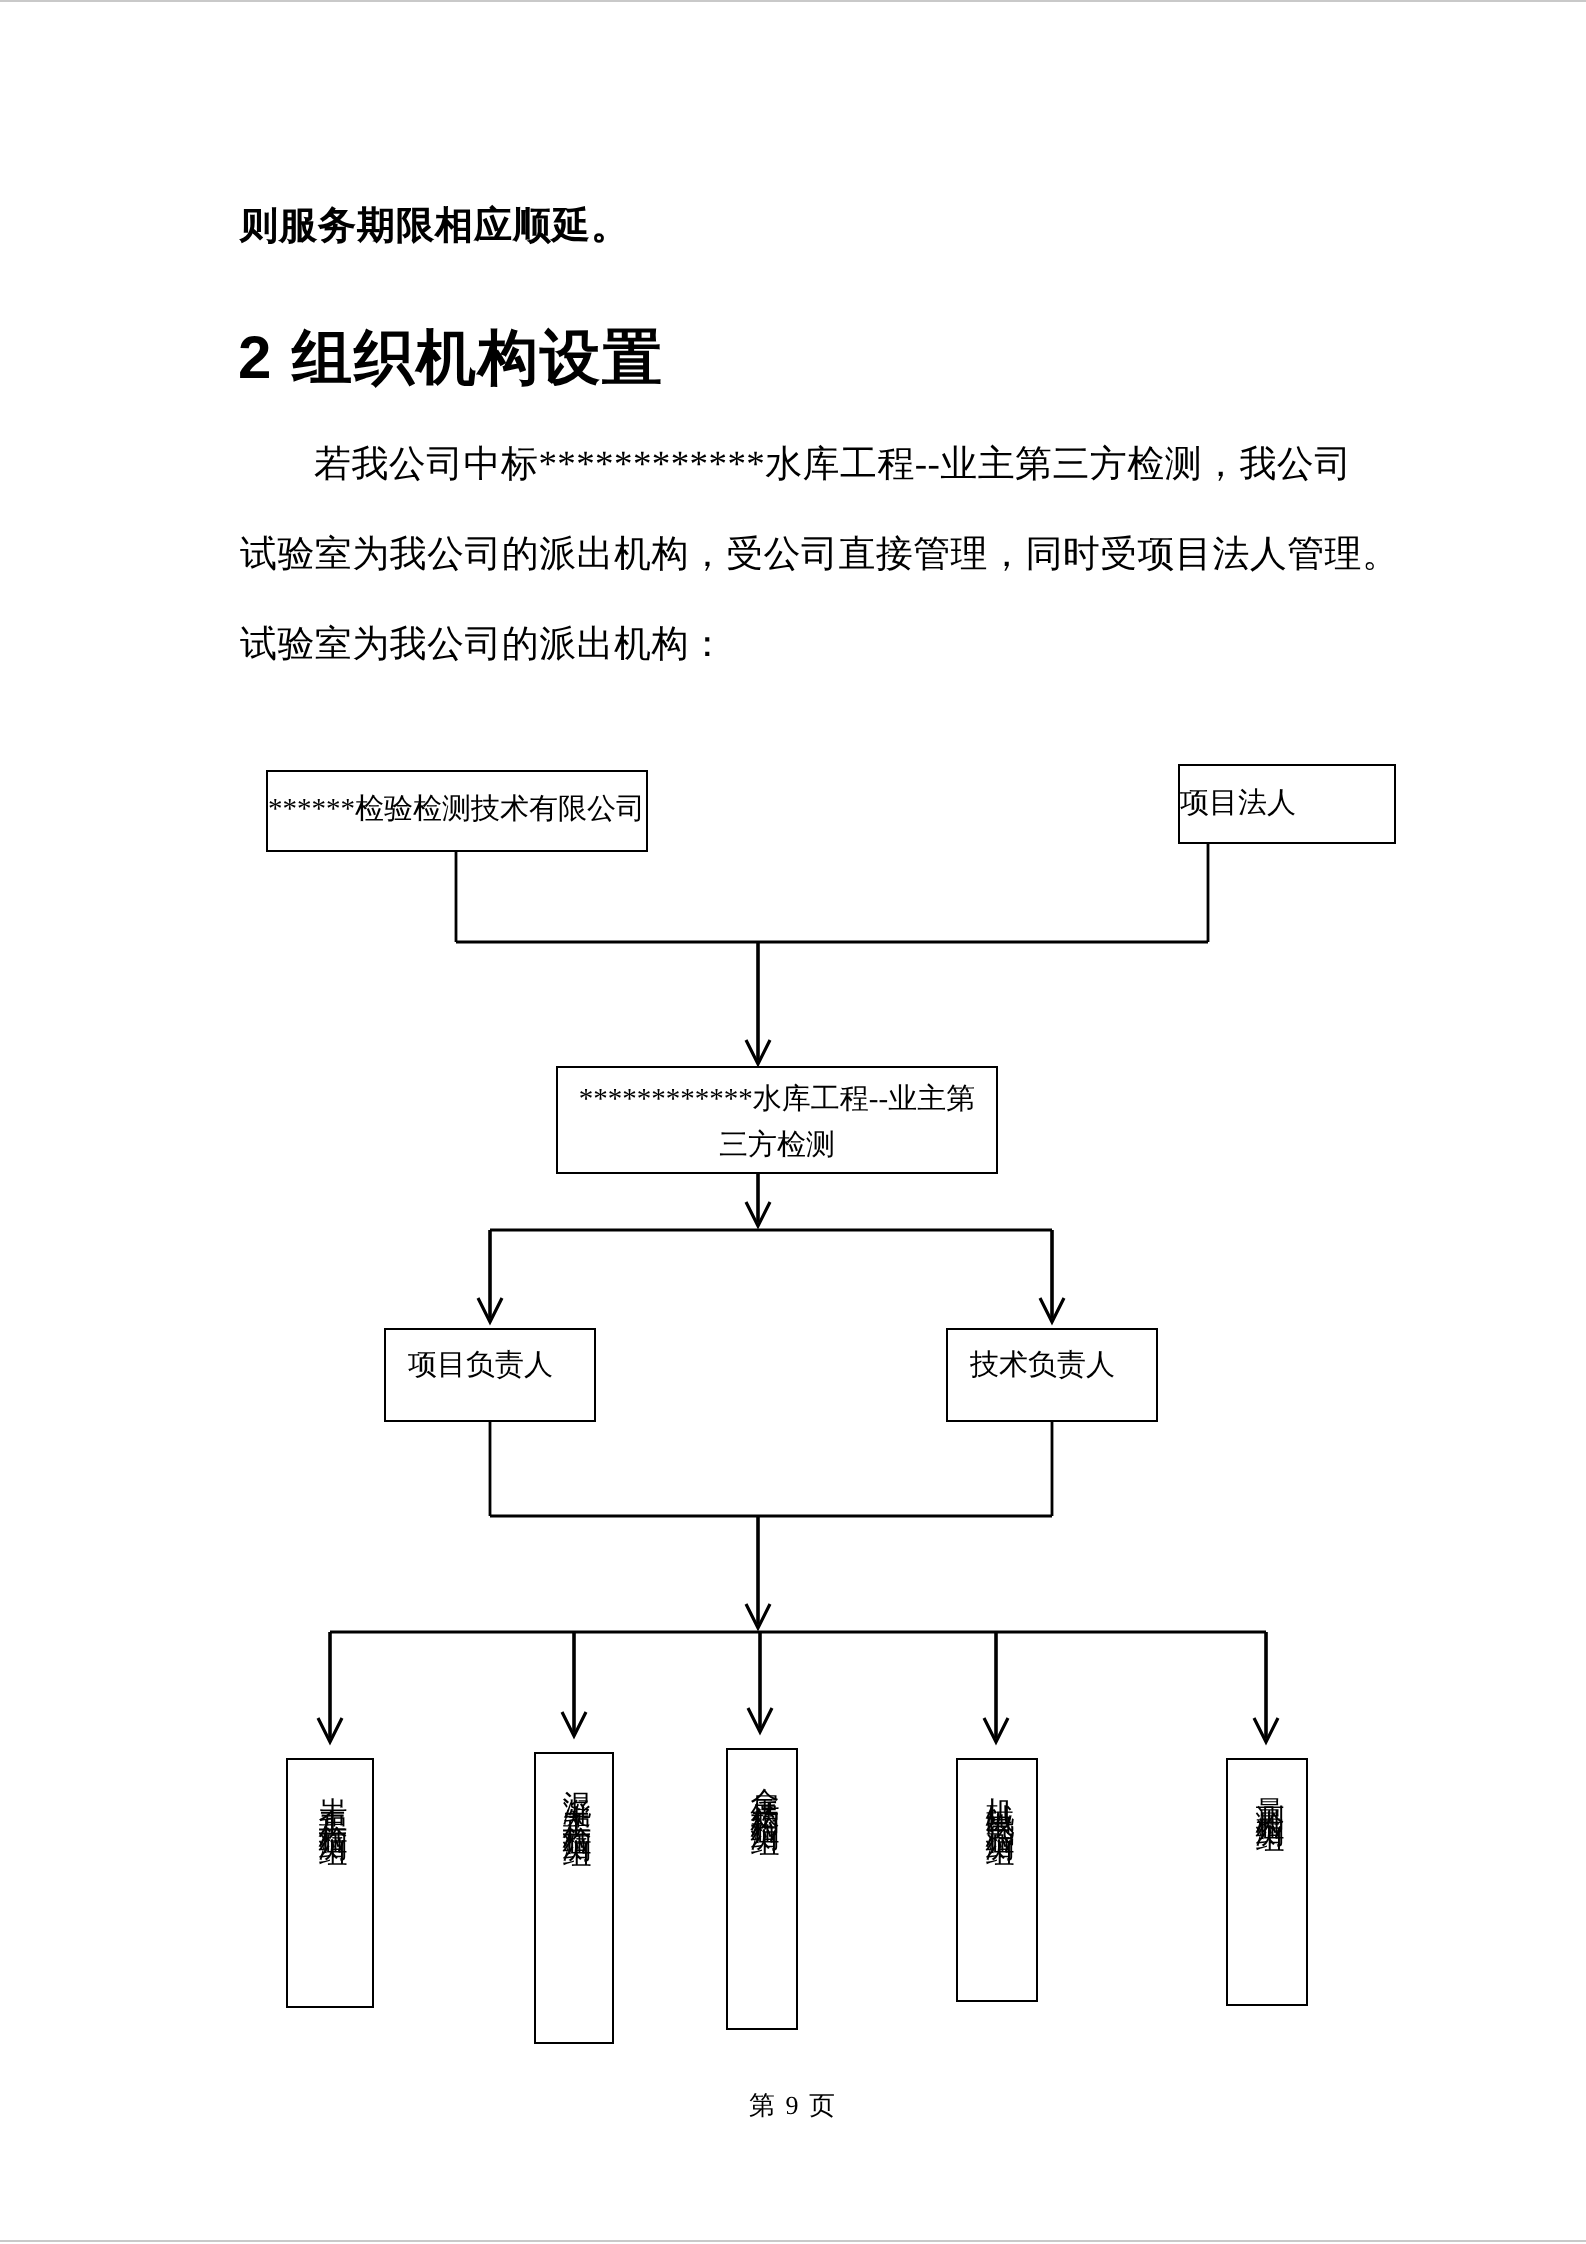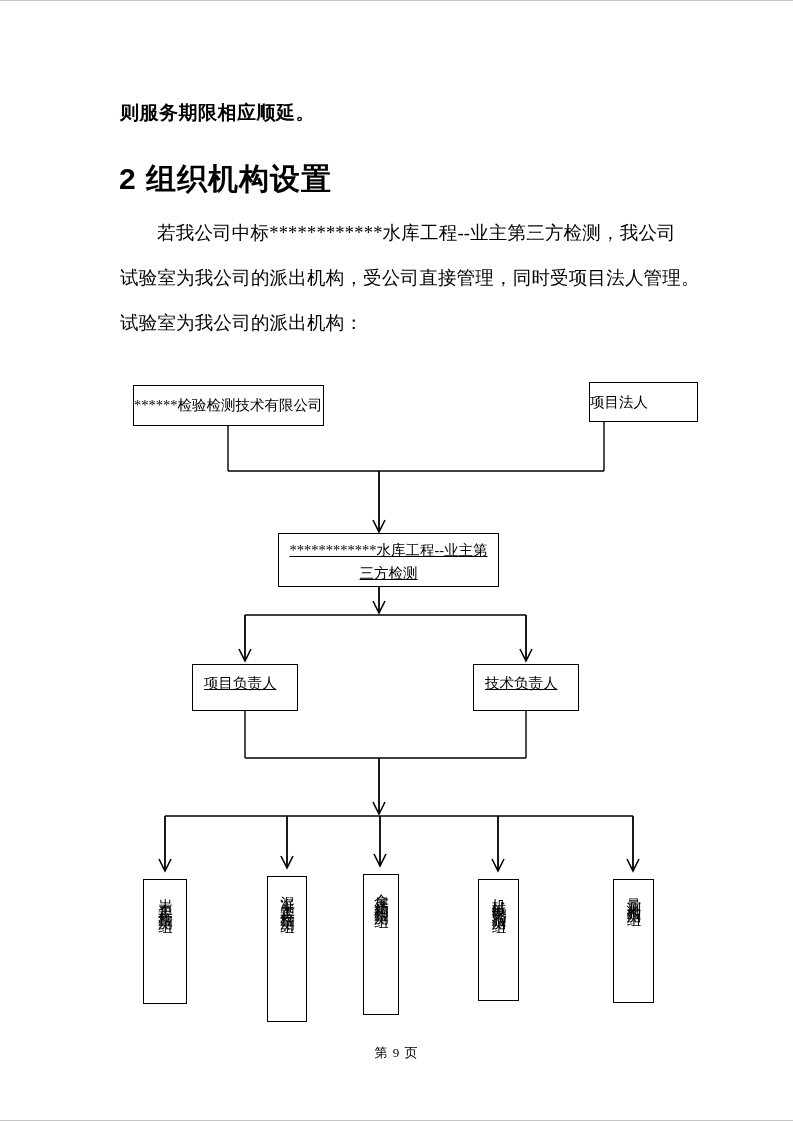--- a/index.html
+++ b/index.html
@@ -36,21 +36,21 @@
   .chart svg { position: absolute; left: 0; top: 0; }
 
   .hbox {
     position: absolute;
     border: 1.5px solid #000;
     box-sizing: border-box;
     display: flex; justify-content: flex-start; align-items: center;
     font-size: 14.5px; text-align: center; line-height: 23px;
     background: #fff;
   }
-  .hbox.top-align { align-items: flex-start; text-decoration: underline; }
+  .hbox.top-align { align-items: flex-start; }
   .hbox.left-align { justify-content: flex-start; text-align: left; }
 
   .vbox {
     position: absolute;
     border: 1.5px solid #000;
     box-sizing: border-box;
     display: flex; justify-content: center; align-items: flex-start;
     background: #fff;
   }
   .vbox span {

